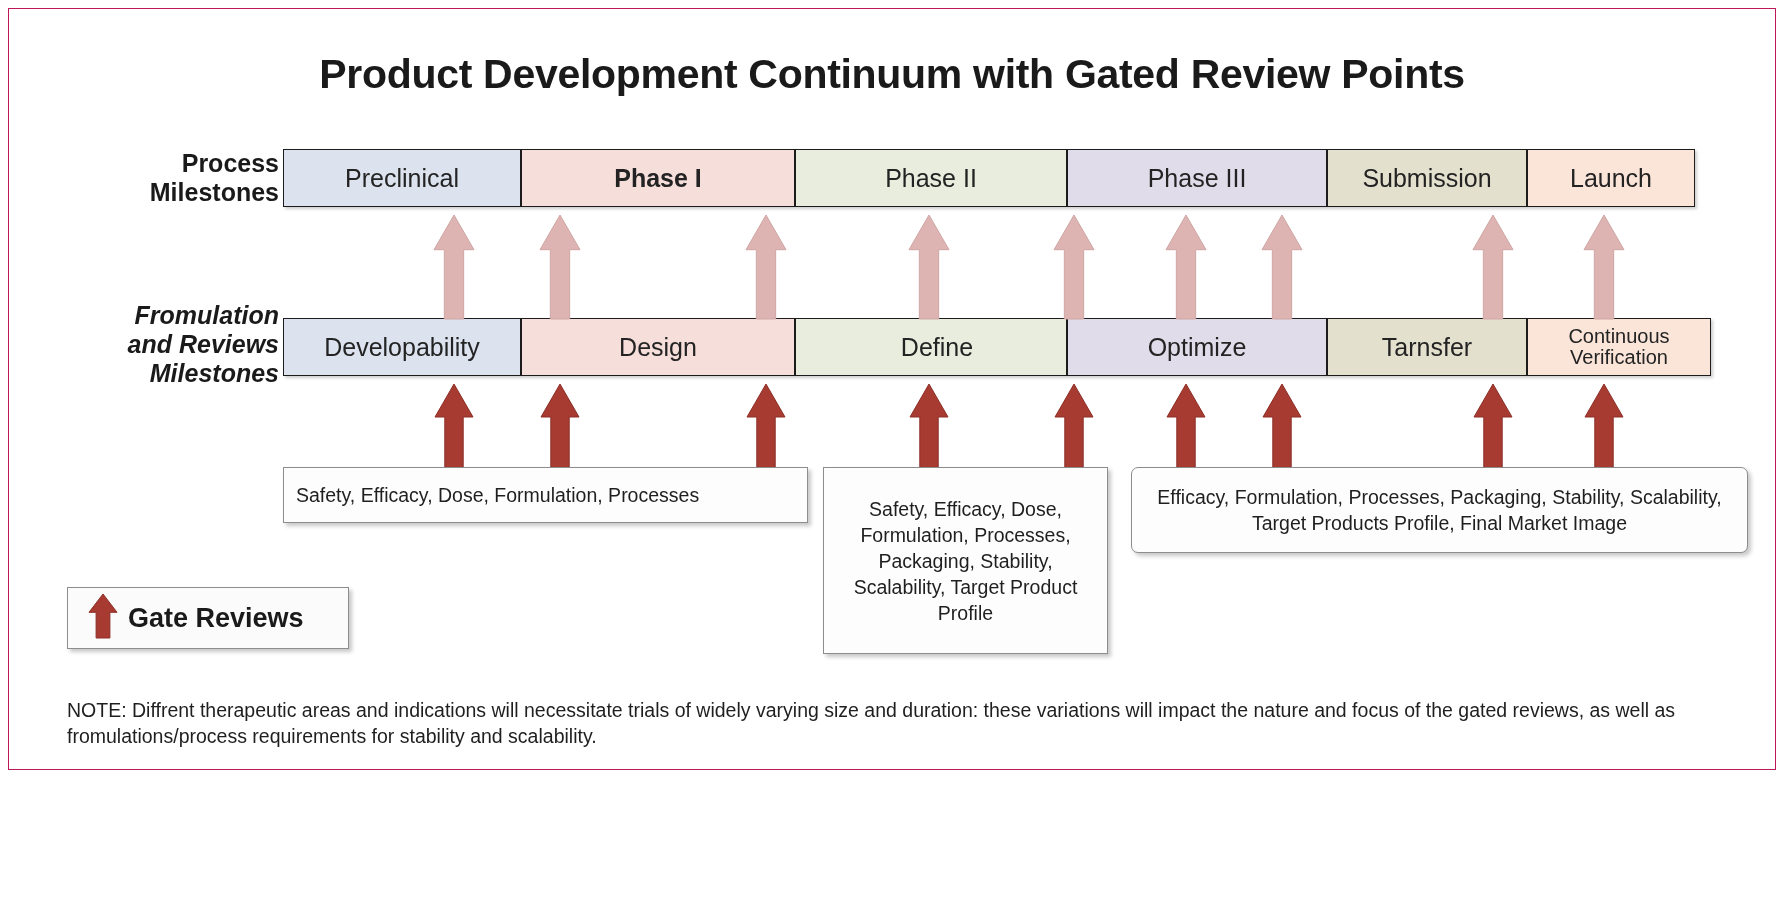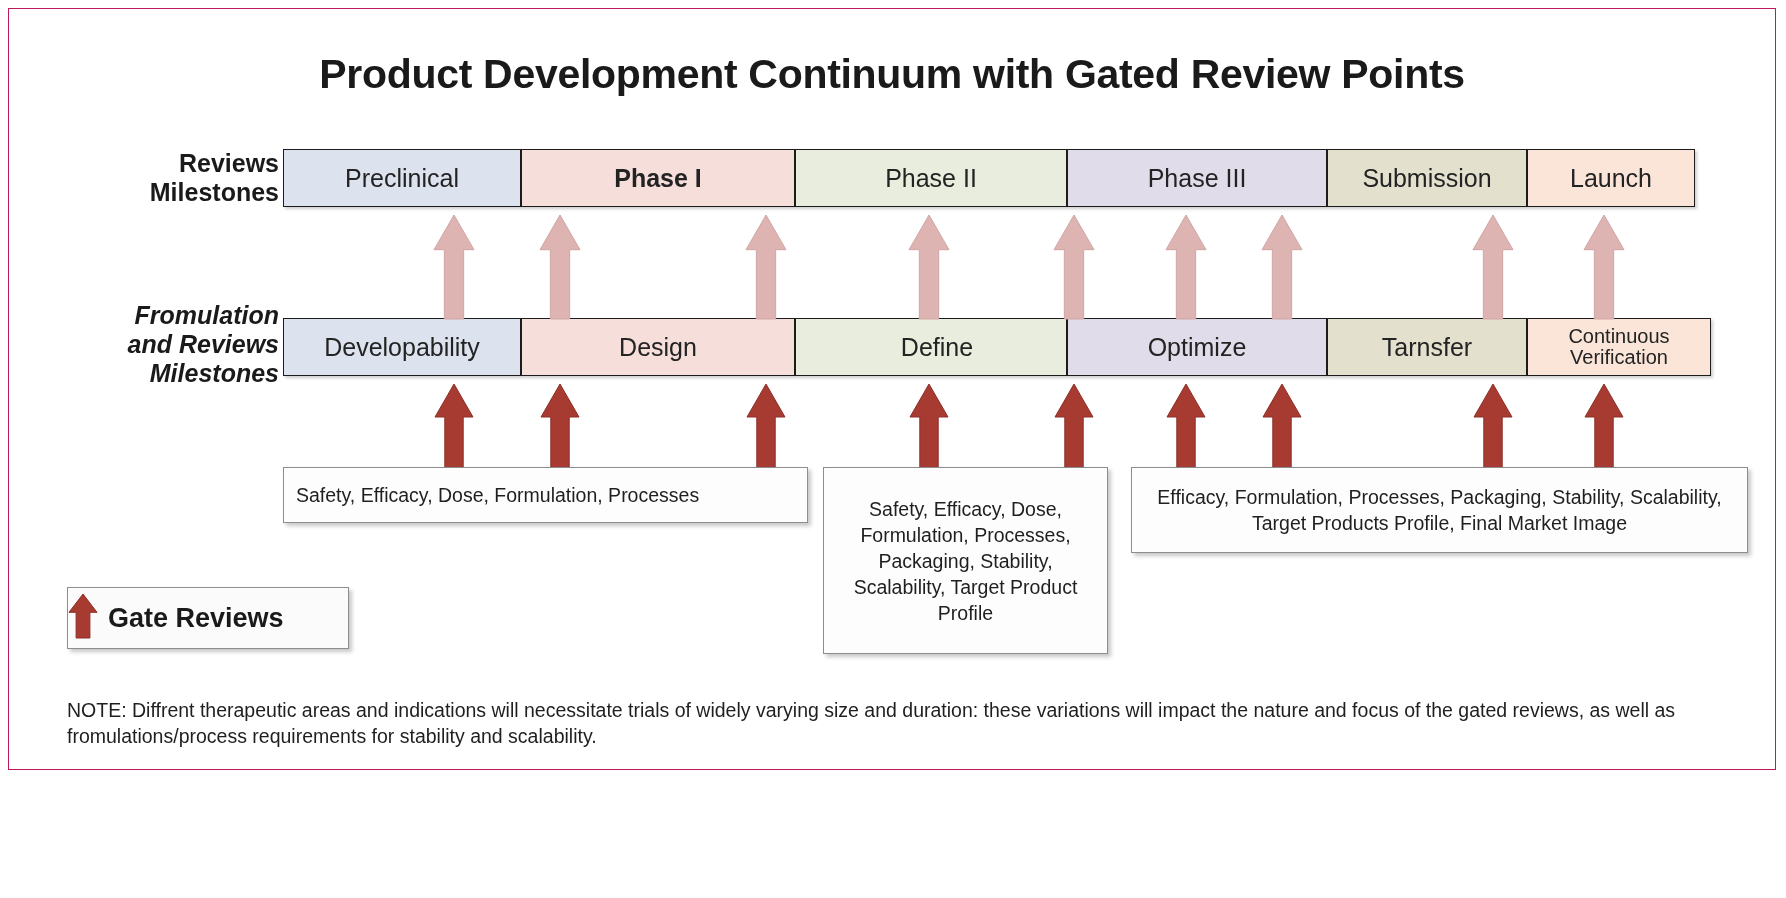--- a/index.html
+++ b/index.html
@@ -60,29 +60,29 @@
     position:absolute;box-sizing:border-box;
     background:#fdfdfd;border:1px solid #8d8d8d;
     box-shadow:3px 3px 4px rgba(0,0,0,0.22);
     font-size:19.5px;color:#1f1f1f;line-height:26px;
     display:flex;align-items:center;justify-content:center;
     text-align:center;
     padding:6px 10px;
   }
   #fbox-1{left:274px;top:458px;width:525px;height:56px;justify-content:flex-start;text-align:left;padding-left:12px;}
   #fbox-2{left:814px;top:458px;width:285px;height:187px;}
-  #fbox-3{left:1122px;top:458px;width:617px;height:86px;}
+  #fbox-3{left:1122px;top:458px;width:617px;height:86px;border-radius:7px;}
 
   
   #legend{
     position:absolute;left:58px;top:578px;width:282px;height:62px;
     box-sizing:border-box;
     background:#fbfbfb;border:1px solid #8d8d8d;
     box-shadow:3px 3px 4px rgba(0,0,0,0.22);
-    display:flex;align-items:center;gap:10px;
+    display:flex;align-items:center;gap:10px;padding-left:20px;
   }
   #legend .lbl{font-size:27px;font-weight:bold;color:#1a1a1a;}
 
   
   #note{
     position:absolute;left:58px;top:688px;width:1640px;
     font-size:19.5px;line-height:26px;color:#1f1f1f;
   }
 
   
@@ -96,21 +96,21 @@
 </head>
 <body>
 
 <div class="page">
 
   <div class="panel">
 
     <div class="title">Product Development Continuum with Gated Review Points</div>
 
     <div class="rowlabel" id="clinical-label">
-      <div>Reviews</div>
+      <div>Process</div>
       <div>Milestones</div>
     </div>
 
     <div class="rowlabel" id="formulation-label">
       <div>Fromulation</div>
       <div>and Reviews</div>
       <div>Milestones</div>
     </div>
 
     <div class="row" id="clinical-row">

